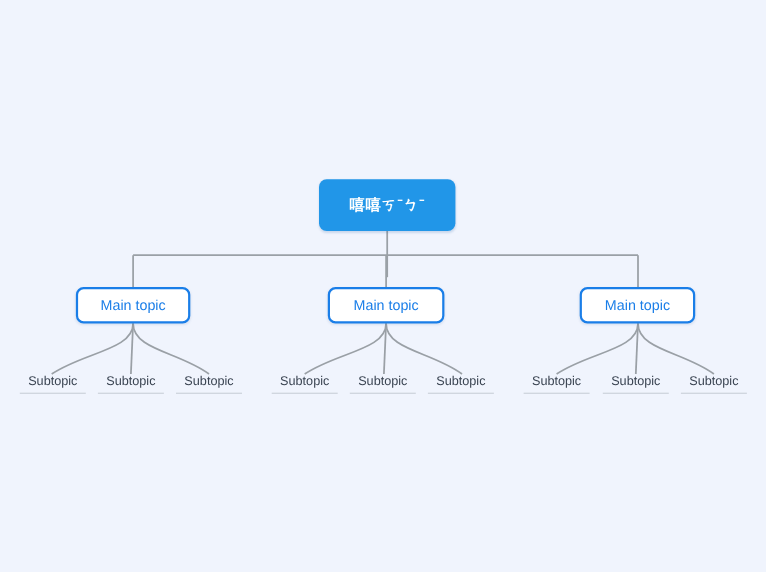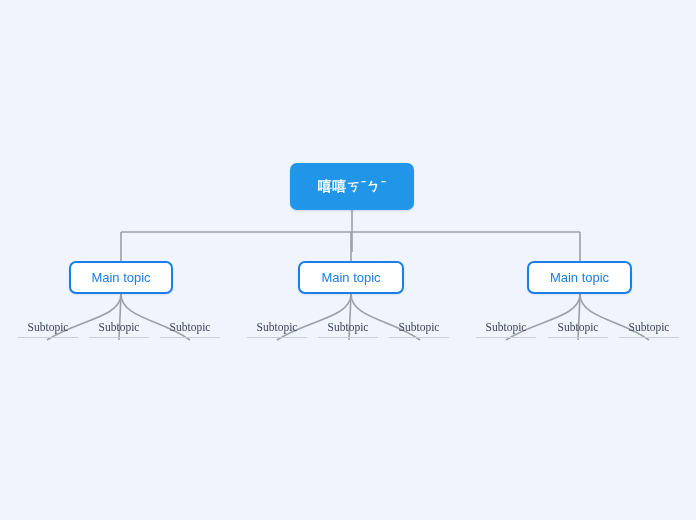--- a/index.html
+++ b/index.html
@@ -62,29 +62,28 @@
     color: #1a7ee8;
     font-size: 13px;
     font-weight: normal;
     box-shadow: 0 1px 2px rgba(60,100,160,0.12);
   }
   #main-node-1 { left: 69px;  width: 104px; }
   #main-node-2 { left: 298px; width: 106px; }
   #main-node-3 { left: 527px; width: 105px; }
   
   .sub-node {
-    top: 318px;
+    top: 338px;
     height: 20px;
     color: #3a4452;
     font-size: 11.5px;
     font-weight: normal;
     border-bottom: 1.5px solid #c9cfd8;
     padding-bottom: 1px;
     justify-content: center;
-    font-family: Liberation Serif, serif;
   }
 </style>
 </head>
 <body>
 
 <div id="mindmap-canvas">
 
   <svg id="connector-layer" viewBox="0 0 696 520" xmlns="http://www.w3.org/2000/svg">
     <g fill="none" stroke="#9aa0a6" stroke-width="1.6">
 

